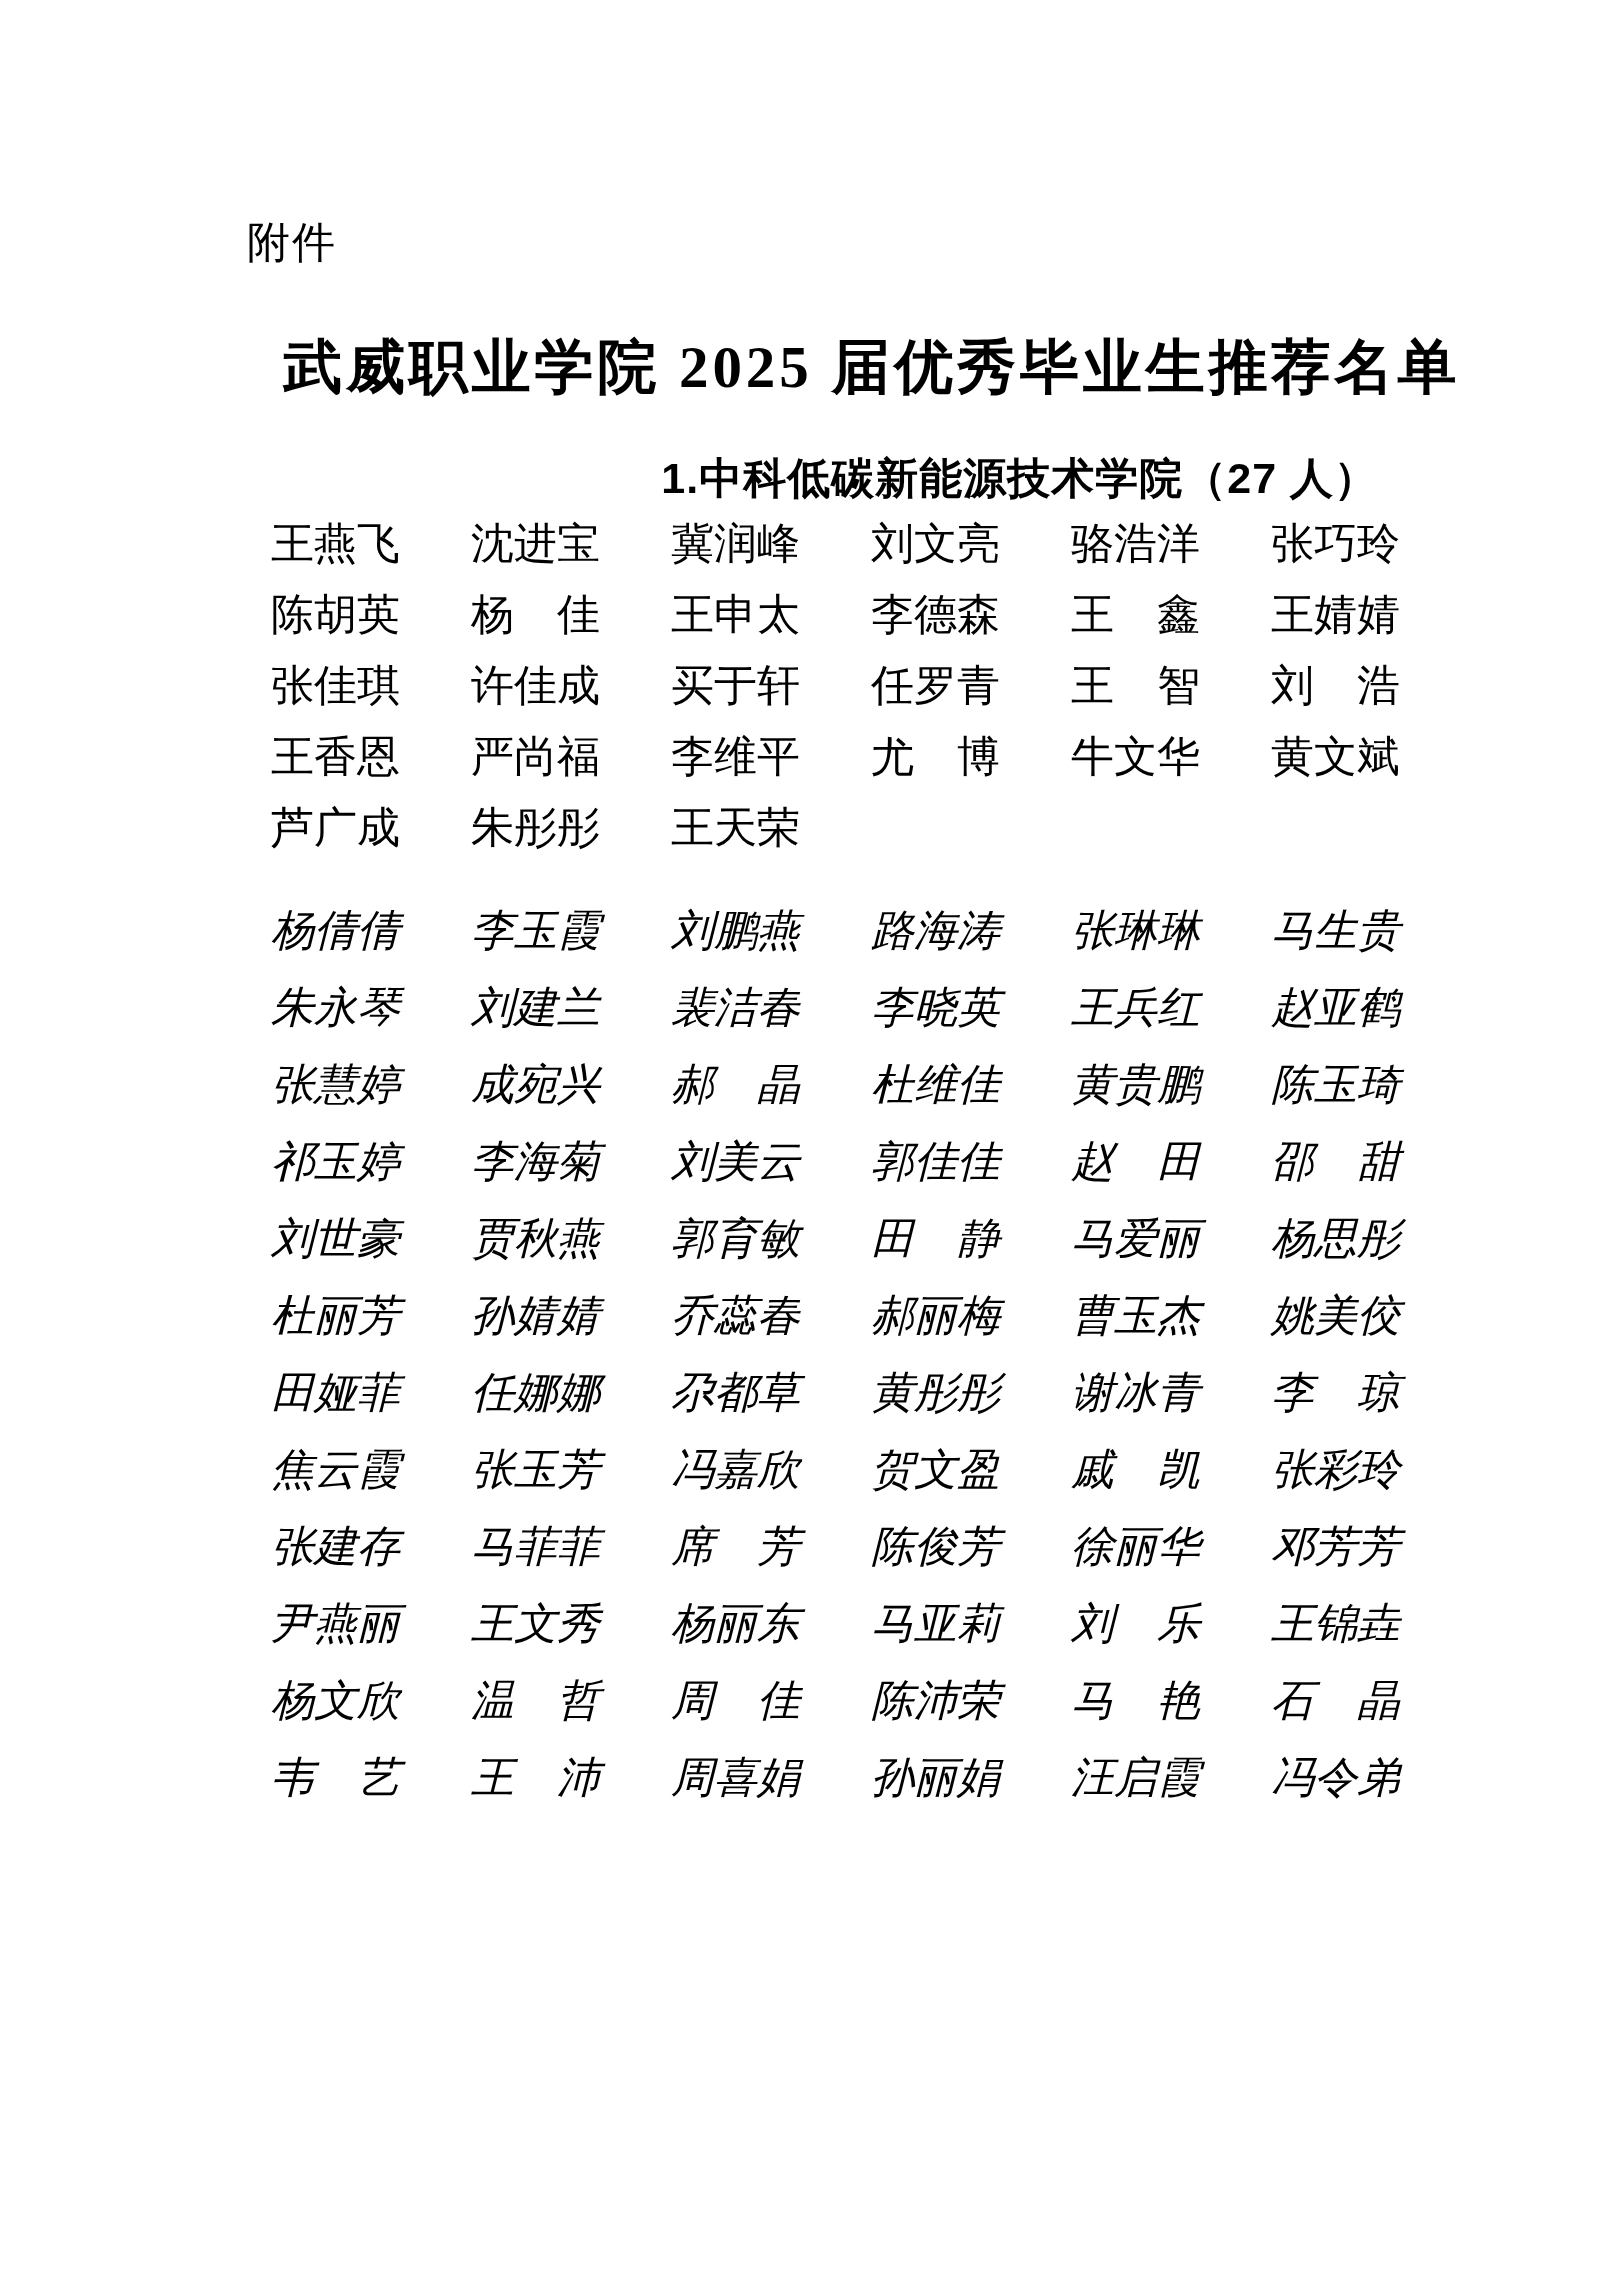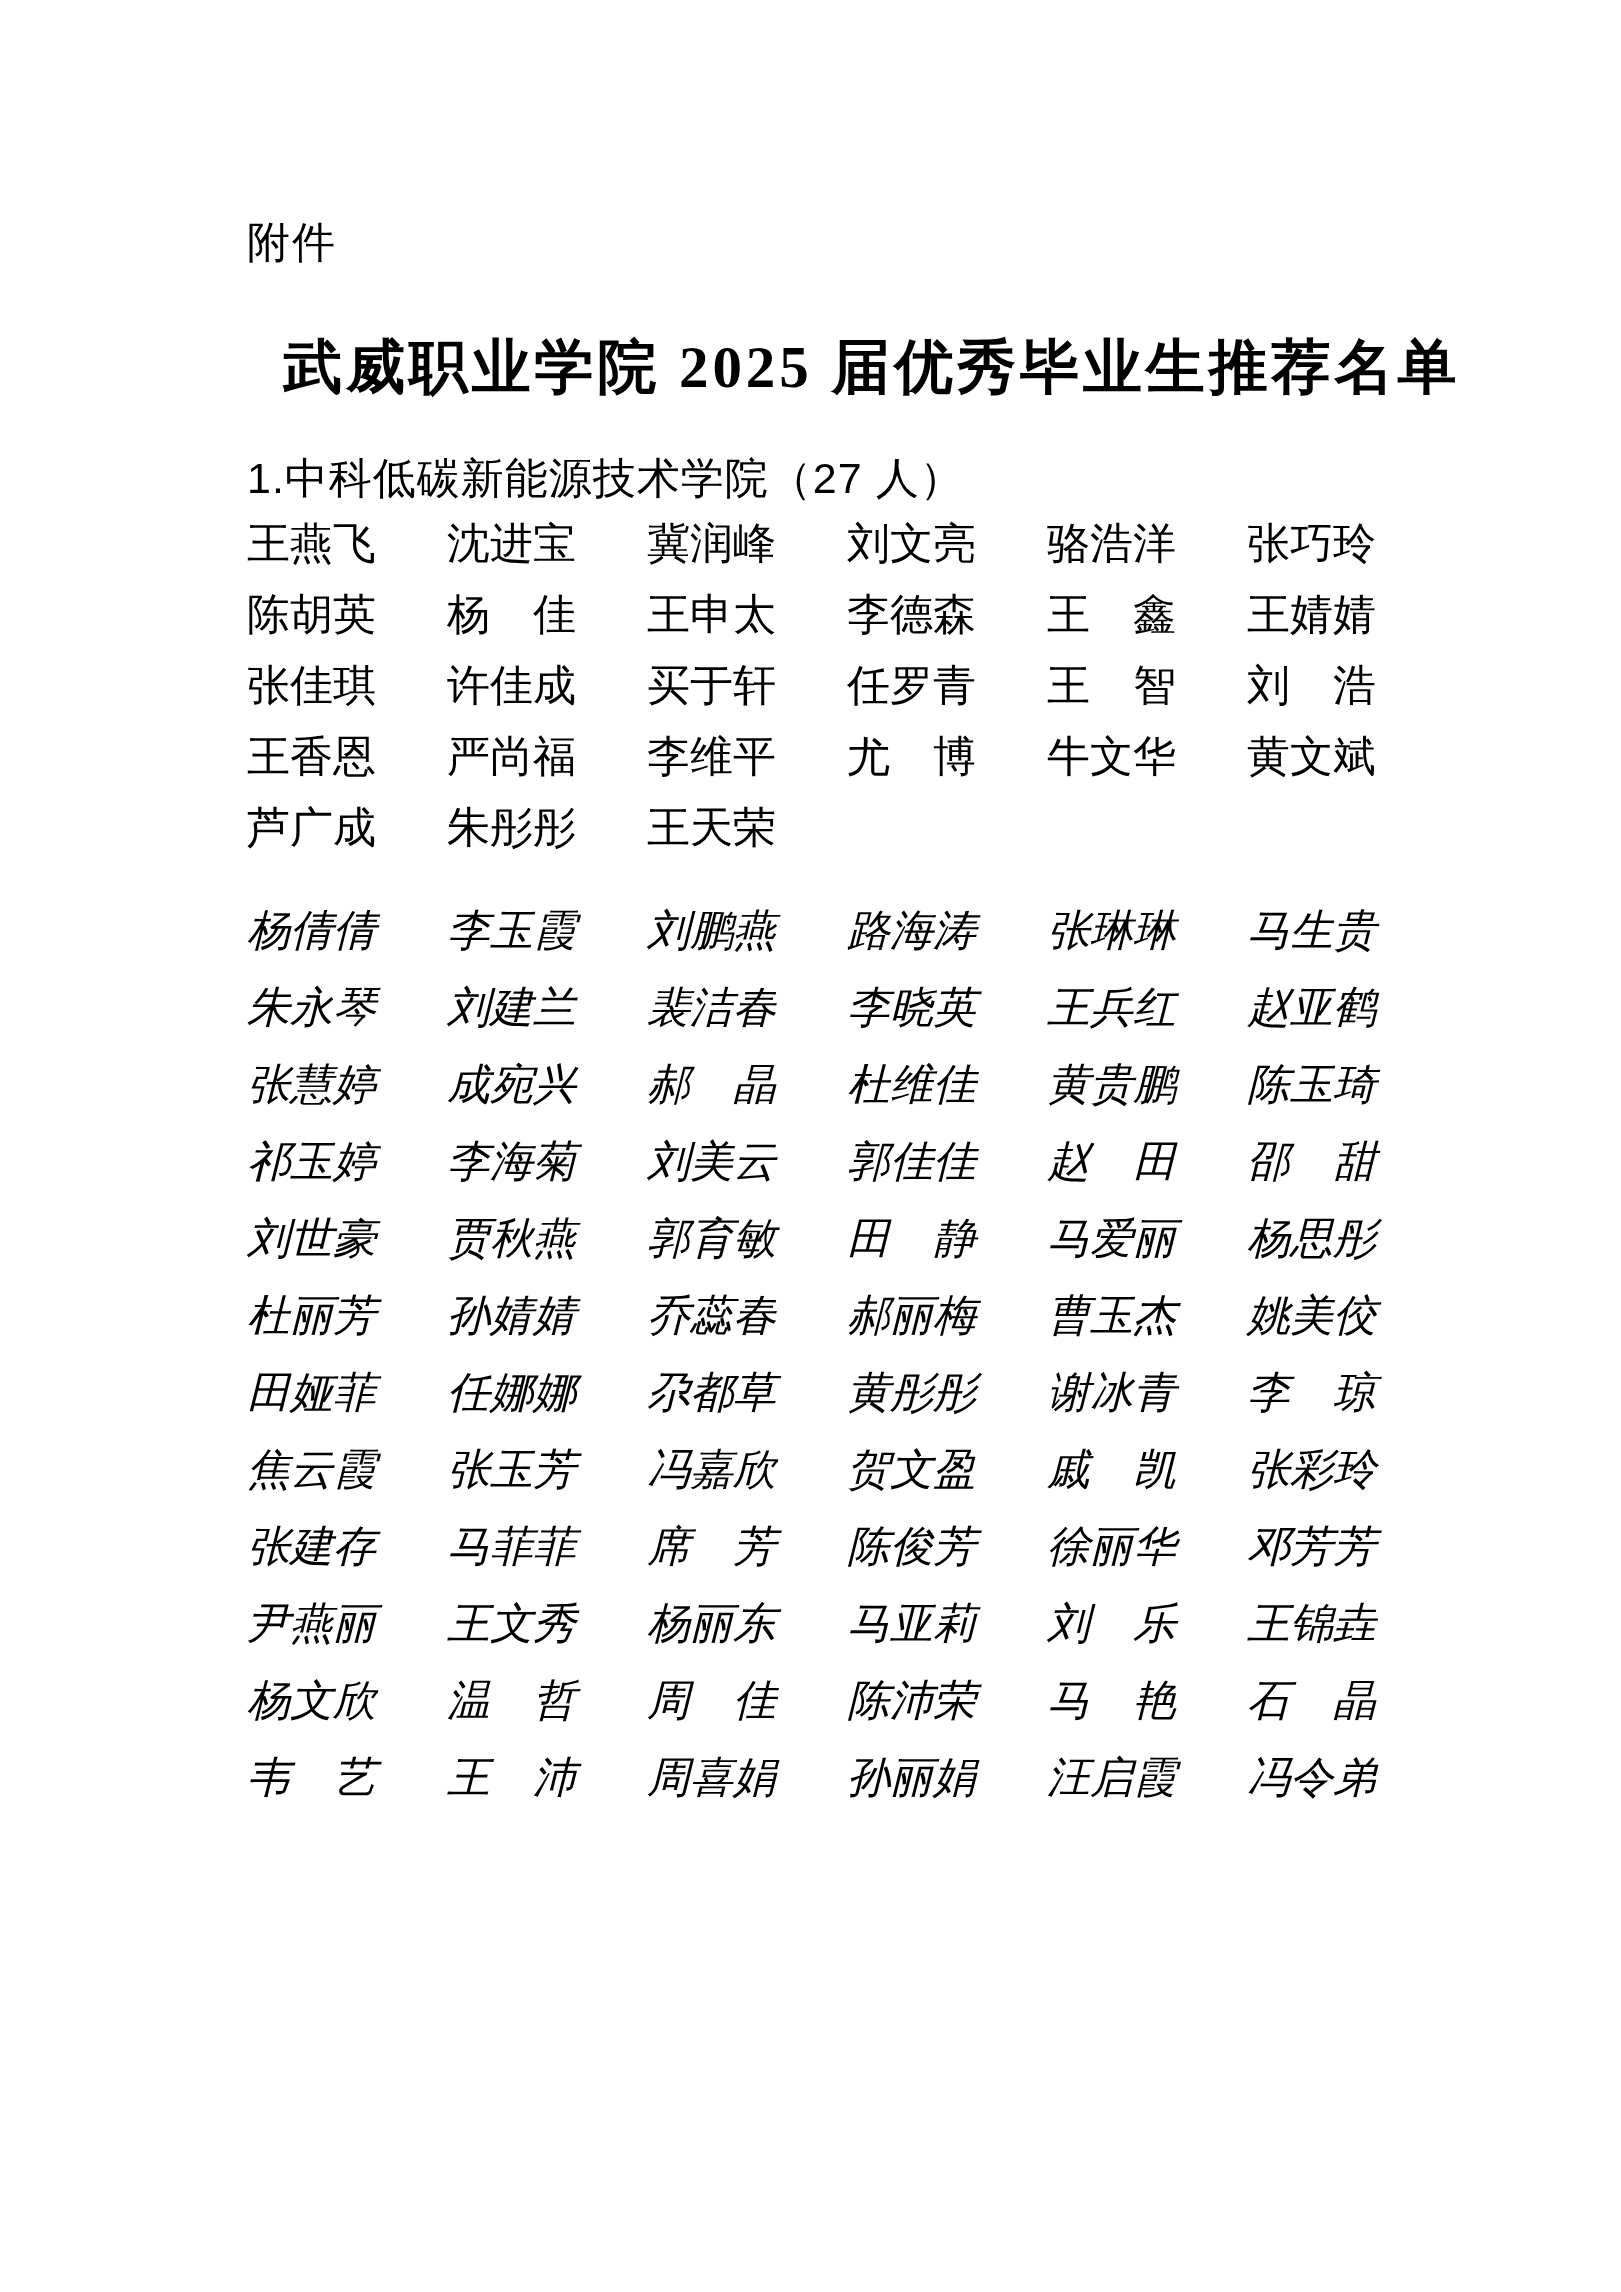--- a/index.html
+++ b/index.html
@@ -33,28 +33,30 @@
     font-weight: bold;
     text-align: center;
     letter-spacing: 3.9px;
     white-space: nowrap;
     font-family: "Liberation Serif", serif;
     margin-left: 36px;
   }
   .section-heading {
     font-size: 43px;
     line-height: 61px;
-    font-weight: normal;
+    font-weight: bold;
     letter-spacing: 1px;
     font-family: "Liberation Sans", sans-serif;
+    text-align: right;
   }
   .section:nth-child(1) { margin-top: 39px; }
   .section + .section { margin-top: 27.4px; }
   .rows {
     margin-top: 0;
+    margin-left: 24px;
   }
   .section:nth-child(2) .rows {
     margin-top: 29px;
   }
   .name-row {
     display: grid;
     grid-template-columns: repeat(6, 131px);
     column-gap: 69px;
     align-items: center;
     height: 71px;

